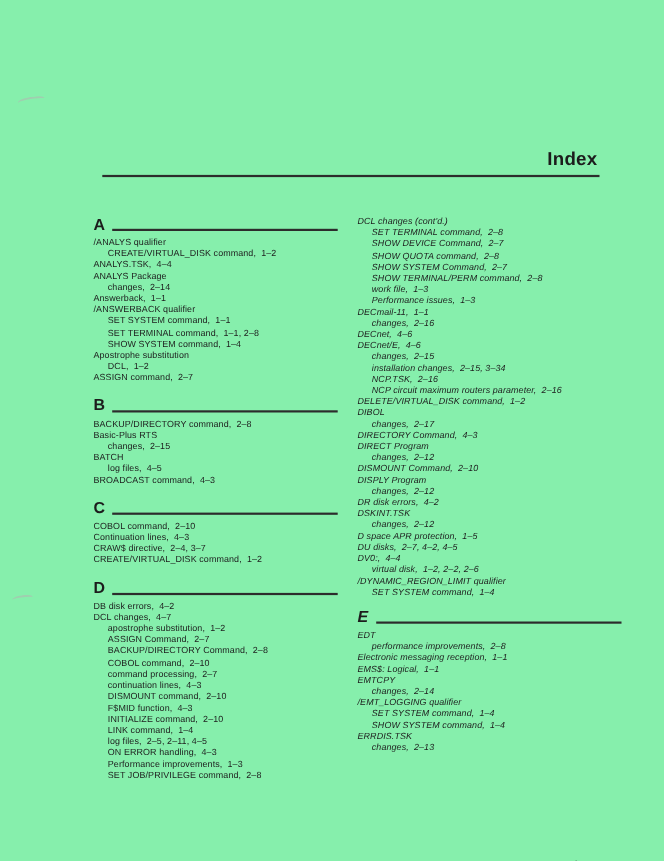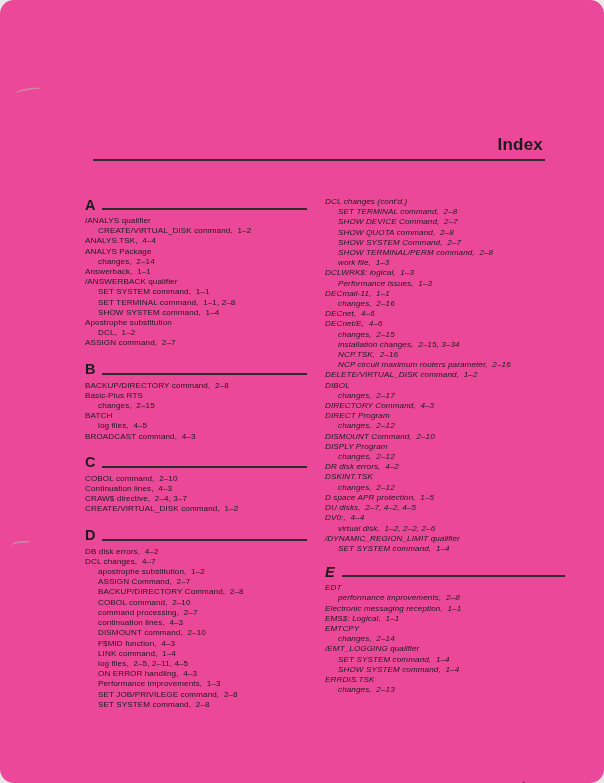--- a/index.html
+++ b/index.html
@@ -1,25 +1,24 @@
 <!DOCTYPE html>
 <html><head>
 <meta charset="utf-8">
 <style>
   html, body { margin: 0; padding: 0; background: #e8e8e8; }
   .page {
     position: relative;
     width: 604px;
     height: 783px;
     margin: 0 auto;
-    background: #ec4899;
+    background: #86efac;
     overflow: hidden;
     font-family: "Liberation Sans", sans-serif;
     color: #1c1c1c;
-    border-radius: 14px;
   }
   .page-title {
     position: absolute;
     top: 135px;
     right: 61px;
     font-size: 17px;
     font-weight: bold;
     letter-spacing: 0.2px;
   }
   .header-rule {
@@ -138,36 +137,35 @@
         <div class="entry">DB disk errors,  4–2</div>
         <div class="entry">DCL changes,  4–7</div>
         <div class="entry l1">apostrophe substitution,  1–2</div>
         <div class="entry l1">ASSIGN Command,  2–7</div>
         <div class="entry l1">BACKUP/DIRECTORY Command,  2–8</div>
         <div class="entry l1">COBOL command,  2–10</div>
         <div class="entry l1">command processing,  2–7</div>
         <div class="entry l1">continuation lines,  4–3</div>
         <div class="entry l1">DISMOUNT command,  2–10</div>
         <div class="entry l1">F$MID function,  4–3</div>
+        <div class="entry l1">INITIALIZE command,  2–10</div>
         <div class="entry l1">LINK command,  1–4</div>
         <div class="entry l1">log files,  2–5, 2–11, 4–5</div>
         <div class="entry l1">ON ERROR handling,  4–3</div>
         <div class="entry l1">Performance improvements,  1–3</div>
         <div class="entry l1">SET JOB/PRIVILEGE command,  2–8</div>
-        <div class="entry l1">SET SYSTEM command,  2–8</div>
       </div>
     <div class="col col-right">
         <div class="entry">DCL changes (cont'd.)</div>
         <div class="entry l1">SET TERMINAL command,  2–8</div>
         <div class="entry l1">SHOW DEVICE Command,  2–7</div>
         <div class="entry l1">SHOW QUOTA command,  2–8</div>
         <div class="entry l1">SHOW SYSTEM Command,  2–7</div>
         <div class="entry l1">SHOW TERMINAL/PERM command,  2–8</div>
         <div class="entry l1">work file,  1–3</div>
-        <div class="entry">DCLWRK$: logical,  1–3</div>
         <div class="entry l1">Performance issues,  1–3</div>
         <div class="entry">DECmail-11,  1–1</div>
         <div class="entry l1">changes,  2–16</div>
         <div class="entry">DECnet,  4–6</div>
         <div class="entry">DECnet/E,  4–6</div>
         <div class="entry l1">changes,  2–15</div>
         <div class="entry l1">installation changes,  2–15, 3–34</div>
         <div class="entry l1">NCP.TSK,  2–16</div>
         <div class="entry l1">NCP circuit maximum routers parameter,  2–16</div>
         <div class="entry">DELETE/VIRTUAL_DISK command,  1–2</div>

